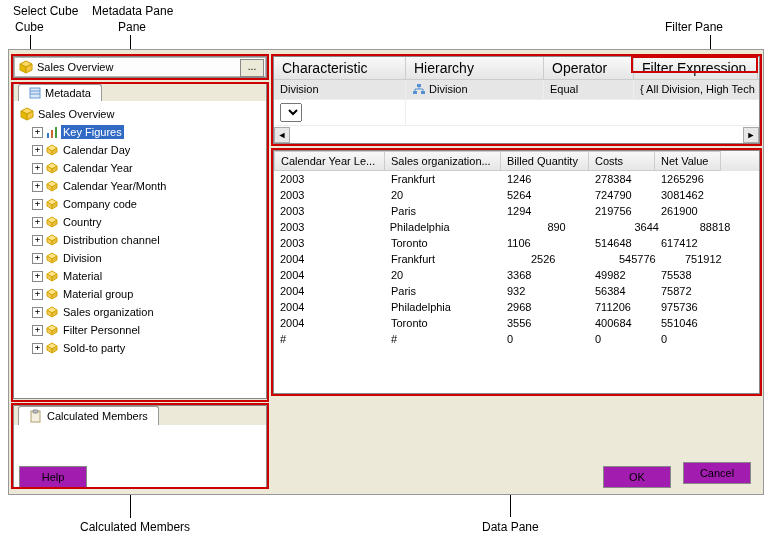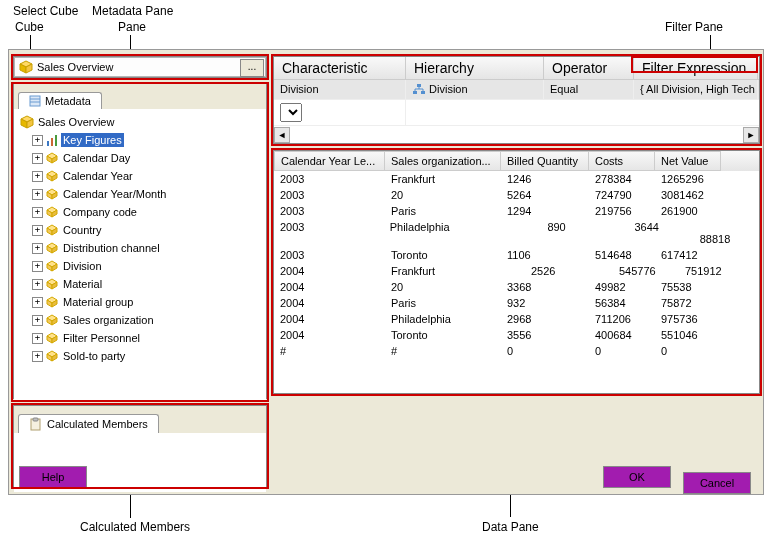--- a/index.html
+++ b/index.html
@@ -18,21 +18,21 @@
   
   .pane { background: #fff; border: 1px solid #888; position: absolute; }
   
   
   .cube-sel { left: 4px; top: 6px; width: 254px; height: 22px; }
   .cube-sel-box { height: 100%; display: flex; align-items: center; background: #fdfdfd; padding: 0 4px; border:1px solid #b5b5b5; }
   .cube-sel-btn { position: absolute; right: 2px; top: 2px; width: 24px; height: 18px; background: #ece9d8; border: 1px solid #888; font-size: 10px; line-height: 14px; text-align: center; }
   
   
   .meta-pane { left: 4px; top: 33px; width: 254px; height: 316px; }
-  .tab-header { display: flex; padding: 8px 4px 0; background: #ece9d8; }
+  .tab-header { display: flex; padding: 0 4px 0; background: #ece9d8; }
   .tab { background: #fff; border: 1px solid #999; border-bottom: none; padding: 2px 10px; border-radius: 3px 3px 0 0; display:flex; align-items:center; gap:4px; }
   .tree { padding: 4px; overflow: auto; height: calc(100% - 22px); background:#fff; }
   .tree-row { display: flex; align-items: center; height: 18px; padding-left: 2px; gap: 2px; white-space: nowrap; }
   .tree-row.indent { padding-left: 14px; }
   .expander { width: 11px; height: 11px; border: 1px solid #888; background: #fff; font-size: 9px; line-height: 7px; text-align: center; color:#000; font-family: monospace; }
   .tree-label { padding: 1px 2px; }
   .tree-label.sel { background: #316ac5; color: #fff; }
   
   
   .calc-pane { left: 4px; top: 355px; width: 254px; height: 83px; }
@@ -321,21 +321,21 @@
           <div class="cell" style="width: 116px;">Paris</div>
           <div class="cell" style="width: 88px;">1294</div>
           <div class="cell" style="width: 66px;">219756</div>
           <div class="cell" style="width: 66px;">261900</div>
         </div>
         <div class="data-row">
           <div class="cell" style="width: 111px;">2003</div>
           <div class="cell" style="width: 116px;">Philadelphia</div>
           <div class="cell" style="width: 88px; margin-left: 43px;">890</div>
           <div class="cell" style="width: 66px;">3644</div>
-          <div class="cell" style="width: 66px; margin-top: 12px;">88818</div>
+          <div class="cell" style="width: 66px;">88818</div>
         </div>
         <div class="data-row">
           <div class="cell" style="width: 111px;">2003</div>
           <div class="cell" style="width: 116px;">Toronto</div>
           <div class="cell" style="width: 88px;">1106</div>
           <div class="cell" style="width: 66px;">514648</div>
           <div class="cell" style="width: 66px;">617412</div>
         </div>
         <div class="data-row">
           <div class="cell" style="width: 111px;">2004</div>
@@ -377,21 +377,21 @@
           <div class="cell" style="width: 116px;">#</div>
           <div class="cell" style="width: 88px;">0</div>
           <div class="cell" style="width: 66px;">0</div>
           <div class="cell" style="width: 66px;">0</div>
         </div>
       </div>
   </div>
 
   <button class="btn" style="left:10px; bottom:6px;">Help</button>
   <button class="btn" style="right:92px; bottom:6px;">OK</button>
-  <button class="btn" style="right:12px; bottom:0;">Cancel</button>
+  <button class="btn" style="right:12px; bottom:10px;">Cancel</button>
 
   <div class="red-box" style="left:2px; top:4px; width:258px; height:26px;"></div>
   <div class="red-box" style="left:2px; top:32px; width:258px; height:320px;"></div>
   <div class="red-box" style="left:2px; top:353px; width:258px; height:86px;"></div>
   <div class="red-box" style="left:262px; top:4px; width:491px; height:92px;"></div>
   <div class="red-box" style="left:622px; top:6px; width:127px; height:17px;"></div>
   <div class="red-box" style="left:262px; top:98px; width:491px; height:248px;"></div>
 </div>
 
 </body></html>

